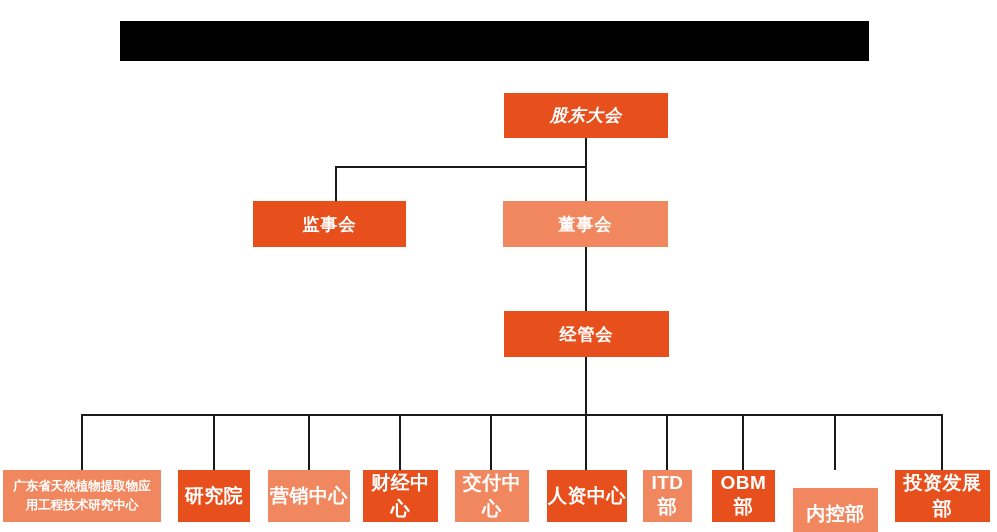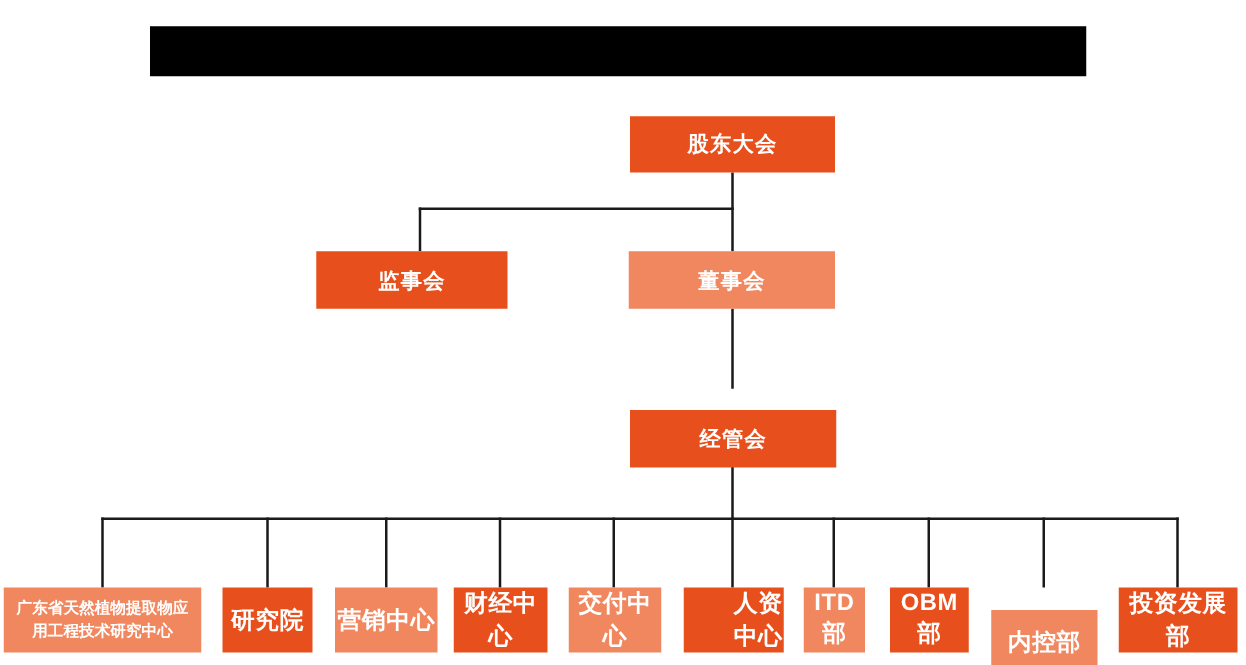--- a/index.html
+++ b/index.html
@@ -67,52 +67,52 @@
   <div class="line vline" style="left:213px; top:414px; height:56px;"></div>
   <div class="line vline" style="left:308px; top:414px; height:56px;"></div>
   <div class="line vline" style="left:399px; top:414px; height:56px;"></div>
   <div class="line vline" style="left:490px; top:414px; height:56px;"></div>
   <div class="line vline" style="left:585px; top:414px; height:56px;"></div>
   <div class="line vline" style="left:666px; top:414px; height:56px;"></div>
   <div class="line vline" style="left:742px; top:414px; height:56px;"></div>
   <div class="line vline" style="left:834px; top:414px; height:56px;"></div>
   <div class="line vline" style="left:941px; top:414px; height:56px;"></div>
 
-  <div class="node dark node-mid" style="left:504px; top:93px; width:164px; height:45px;">
+  <div class="node dark node-mid" style="left:504px; top:93px; width:164px; height:45px;font-style:italic;">
     <span>股东大会</span>
   </div>
 
   <div class="node dark node-mid" style="left:253px; top:201px; width:153px; height:46px;">
     <span>监事会</span>
   </div>
   <div class="node light node-mid" style="left:503px; top:201px; width:165px; height:46px;text-align:right;">
     <span>董事会</span>
   </div>
 
-  <div class="node dark node-mid" style="left:504px; top:328px; width:165px; height:46px;">
+  <div class="node dark node-mid" style="left:504px; top:311px; width:165px; height:46px;">
     <span>经管会</span>
   </div>
 
   <div class="node light node-dept node-dept-sm" style="left:3px; top:470px; width:158px; height:52px;">
     <span>广东省天然植物提取物应</span>
     <span>用工程技术研究中心</span>
   </div>
   <div class="node dark node-dept" style="left:178px; top:470px; width:72px; height:52px;">
     <span>研究院</span>
   </div>
   <div class="node light node-dept" style="left:268px; top:470px; width:82px; height:52px;">
     <span>营销中心</span>
   </div>
   <div class="node dark node-dept" style="left:363px; top:470px; width:75px; height:52px;">
     <span>财经中心</span>
   </div>
   <div class="node light node-dept" style="left:455px; top:470px; width:74px; height:52px;">
     <span>交付中心</span>
   </div>
-  <div class="node dark node-dept" style="left:547px; top:470px; width:80px; height:52px;padding-left:39px;">
+  <div class="node dark node-dept" style="left:547px; top:470px; width:80px; height:52px;">
     <span>人资中心</span>
   </div>
   <div class="node light node-dept" style="left:643px; top:470px; width:49px; height:52px;">
     <span>ITD部</span>
   </div>
   <div class="node dark node-dept" style="left:712px; top:470px; width:63px; height:52px;">
     <span>OBM部</span>
   </div>
   <div class="node light node-dept" style="left:793px; top:488px; width:85px; height:52px;">
     <span>内控部</span>

